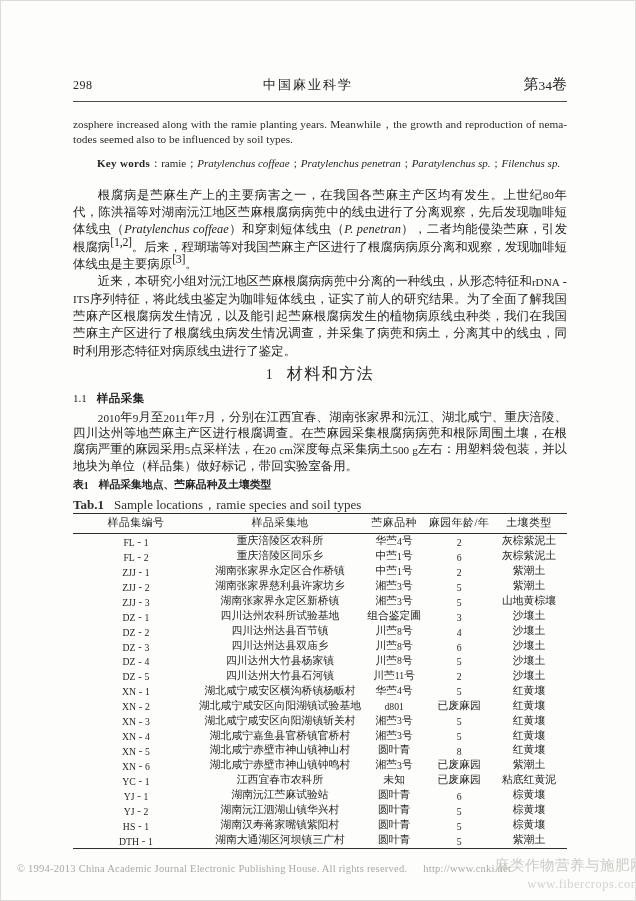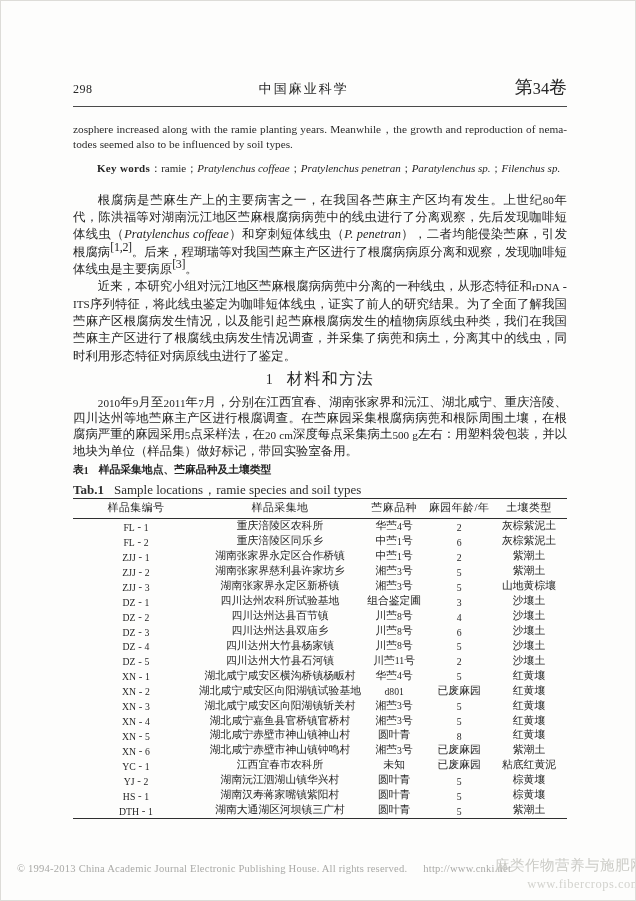--- a/index.html
+++ b/index.html
@@ -13,21 +13,21 @@
   .body-col { margin:0 68px 0 72px; }
 
   
   .pagehead {
     display:flex; justify-content:space-between; align-items:baseline;
     padding-top:74px; padding-bottom:7px; border-bottom:1px solid #4a4a4a;
     font-size:12.5px;
   }
   .pagehead .pgnum { font-size:12px; letter-spacing:0.5px; }
   .pagehead .jtitle { font-size:13px; letter-spacing:2px; }
-  .pagehead .vol { font-size:18px; }
+  .pagehead .vol { font-size:15px; }
 
   
   .eng { margin-top:15px; font-size:11.3px; line-height:14.8px; color:#2b2b2b; }
   .eng .fill { text-align:justify; text-align-last:justify; }
   .kw { margin-top:9px; padding-left:24px; font-size:11px; line-height:14px; }
   .kw b { letter-spacing:0.3px; }
   .it { font-style:italic; }
 
   
   .para {
@@ -100,20 +100,23 @@
     <div class="kw"><b>Key words</b><span>：</span><span>ramie</span><span>；</span><span class="it">Pratylenchus coffeae</span><span>；</span><span class="it">Pratylenchus penetran</span><span>；</span><span class="it">Paratylenchus sp.</span><span>；</span><span class="it">Filenchus sp.</span></div>
 
     <div class="para p-first"><span class="cjknum">根腐病是苎麻生产上的主要病害之一，在我国各苎麻主产区均有发生。上世纪<span class="lat">80</span>年代，陈洪福等对湖南沅江地区苎麻根腐病病蔸中的线虫进行了分离观察，先后发现咖啡短体线虫（</span><span class="it">Pratylenchus coffeae</span><span class="cjknum">）和穿刺短体线虫（</span><span class="it">P. penetran</span><span class="cjknum">），二者均能侵染苎麻，引发根腐病</span><span class="ref-sup">[1,2]</span><span class="cjknum">。后来，程瑚瑞等对我国苎麻主产区进行了根腐病病原分离和观察，发现咖啡短体线虫是主要病原</span><span class="ref-sup">[3]</span><span>。</span></div>
 
     <div class="para cjknum">近来，本研究小组对沅江地区苎麻根腐病病蔸中分离的一种线虫，从形态特征和<span class="lat">rDNA</span> - <span class="lat">ITS</span>序列特征，将此线虫鉴定为咖啡短体线虫，证实了前人的研究结果。为了全面了解我国苎麻产区根腐病发生情况，以及能引起苎麻根腐病发生的植物病原线虫种类，我们在我国苎麻主产区进行了根腐线虫病发生情况调查，并采集了病蔸和病土，分离其中的线虫，同时利用形态特征对病原线虫进行了鉴定。</div>
 
     <div class="h1">
       <span class="no">1</span><span class="tt">材料和方法</span>
     </div>
 
+    <div class="h2">
+      <span class="no">1.1</span><span class="tt">样品采集</span>
+    </div>
 
     <div class="para para3 cjknum"><span class="lat">2010</span>年<span class="lat">9</span>月至<span class="lat">2011</span>年<span class="lat">7</span>月，分别在江西宜春、湖南张家界和沅江、湖北咸宁、重庆涪陵、四川达州等地苎麻主产区进行根腐调查。在苎麻园采集根腐病病蔸和根际周围土壤，在根腐病严重的麻园采用<span class="lat">5</span>点采样法，在<span class="lat">20</span> <span class="lat">cm</span>深度每点采集病土<span class="lat">500</span> <span class="lat">g</span>左右：用塑料袋包装，并以地块为单位（样品集）做好标记，带回实验室备用。</div>
 
     <div class="cap-zh">
       <span class="lbl cjknum">表<span class="lat">1</span></span><span>样品采集地点、苎麻品种及土壤类型</span>
     </div>
     <div class="cap-en">
       <span class="lbl">Tab.1</span><span>Sample locations，ramie species and soil types</span>
     </div>
 
@@ -248,20 +251,27 @@
             <td class="cjknum">紫潮土</td>
           </tr>
           <tr>
             <td class="cjknum"><span class="lat">YC</span> - <span class="lat">1</span></td>
             <td class="cjknum">江西宜春市农科所</td>
             <td class="cjknum">未知</td>
             <td class="cjknum">已废麻园</td>
             <td class="cjknum">粘底红黄泥</td>
           </tr>
           <tr>
+            <td class="cjknum"><span class="lat">YJ</span> - <span class="lat">1</span></td>
+            <td class="cjknum">湖南沅江苎麻试验站</td>
+            <td class="cjknum">圆叶青</td>
+            <td class="cjknum"><span class="lat">6</span></td>
+            <td class="cjknum">棕黄壤</td>
+          </tr>
+          <tr>
             <td class="cjknum"><span class="lat">YJ</span> - <span class="lat">2</span></td>
             <td class="cjknum">湖南沅江泗湖山镇华兴村</td>
             <td class="cjknum">圆叶青</td>
             <td class="cjknum"><span class="lat">5</span></td>
             <td class="cjknum">棕黄壤</td>
           </tr>
           <tr>
             <td class="cjknum"><span class="lat">HS</span> - <span class="lat">1</span></td>
             <td class="cjknum">湖南汉寿蒋家嘴镇紫阳村</td>
             <td class="cjknum">圆叶青</td>

